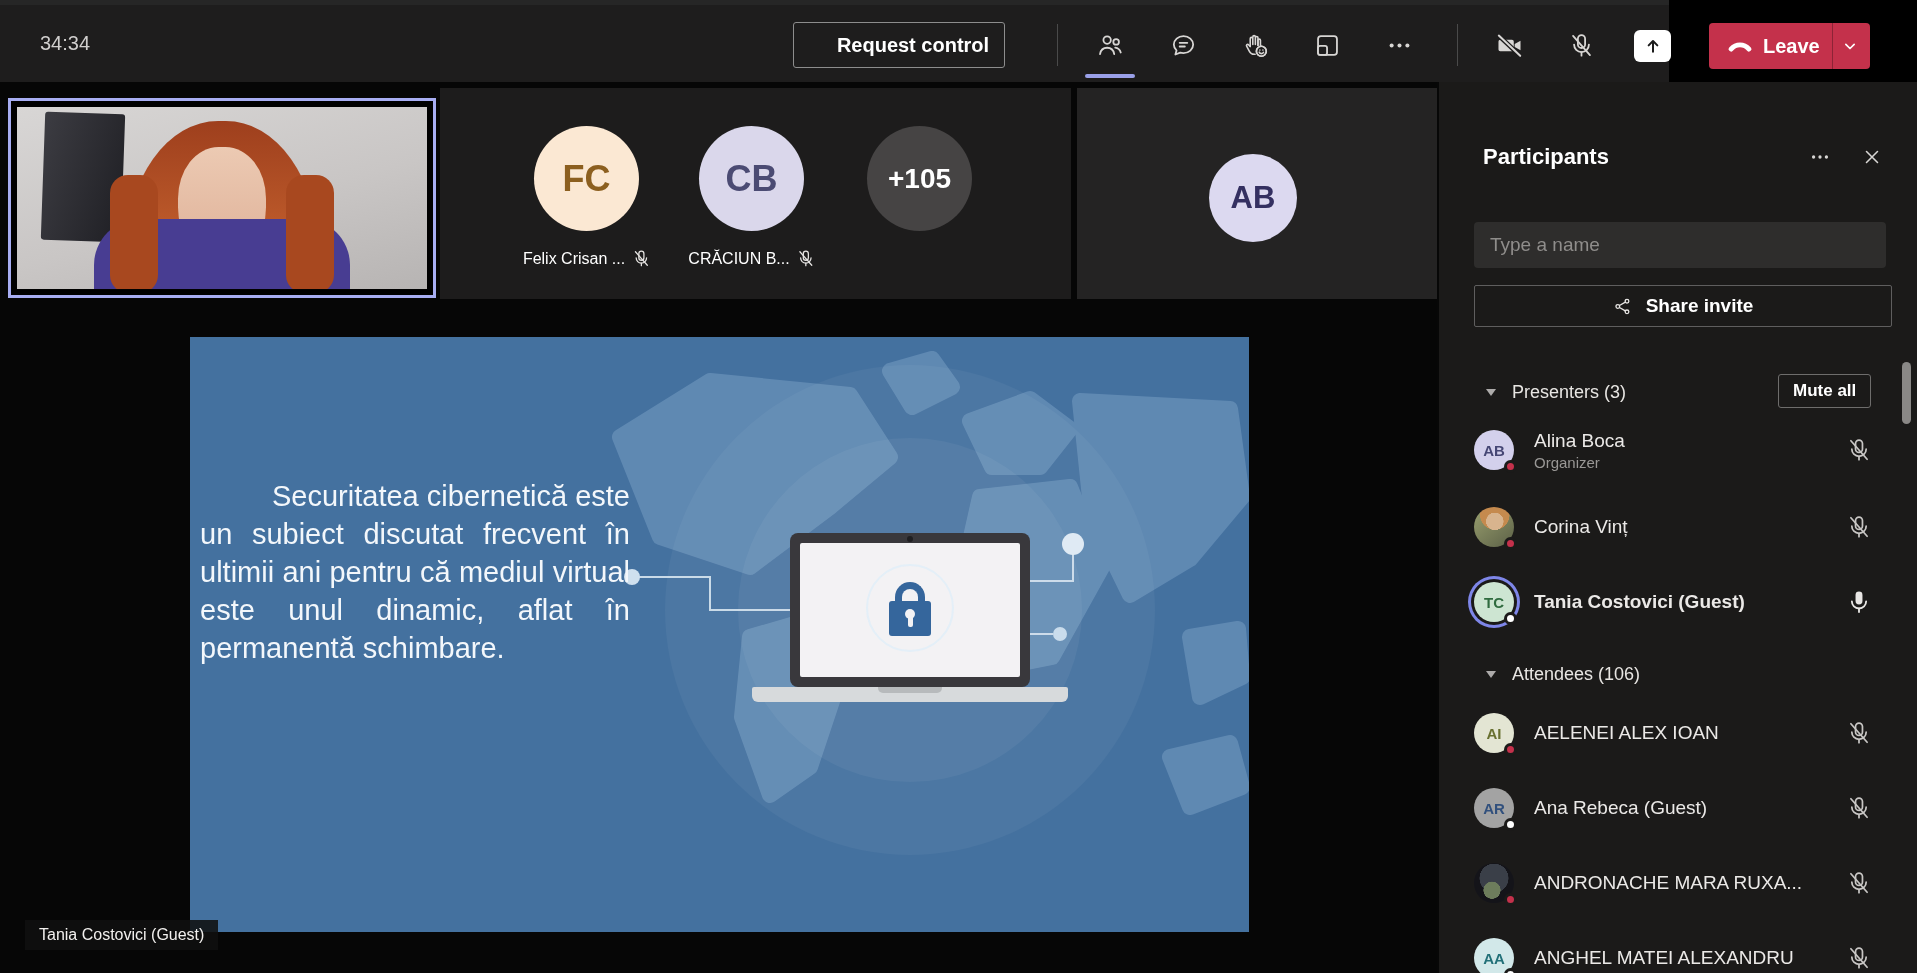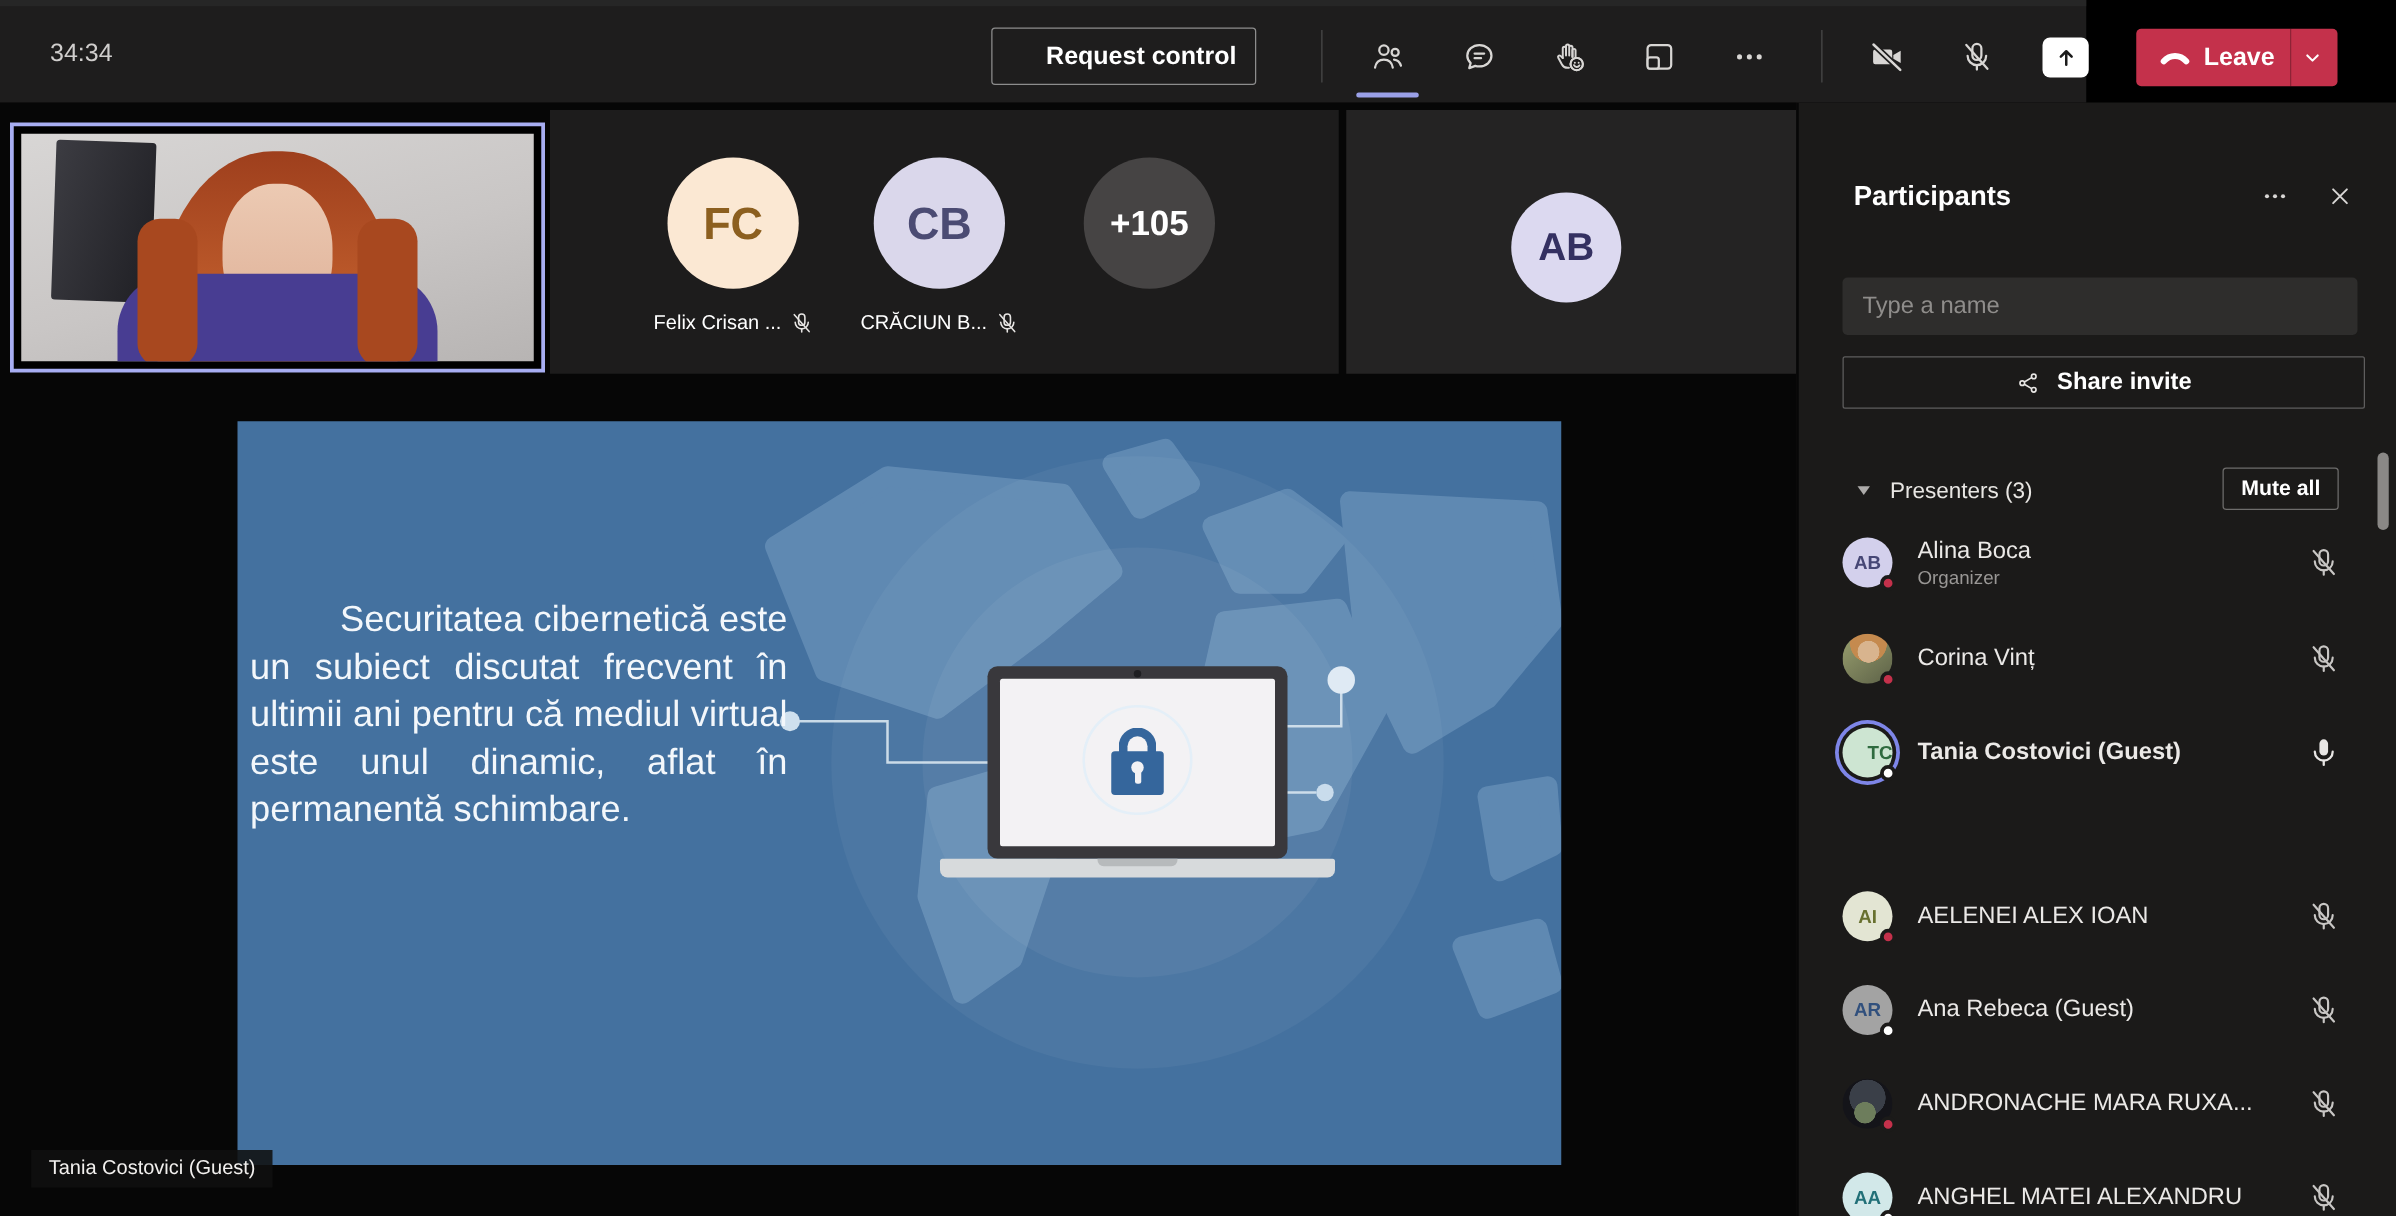--- a/index.html
+++ b/index.html
@@ -73,21 +73,21 @@
   .sb-invite { position:absolute; left:35px; top:203px; width:418px; height:42px; background:transparent; border:1px solid #5f5e5e; border-radius:2px; color:#fff; font-size:19px; font-weight:600; font-family:inherit; display:flex; align-items:center; justify-content:center; gap:12px; cursor:pointer; }
   .sb-invite svg { width:21px; height:21px; color:#e8e6e4; }
   .sec-head { position:absolute; left:0; width:460px; height:36px; display:flex; align-items:center; cursor:pointer;padding-left:28px; }
   .sec-chev { width:0; height:0; border-left:5px solid transparent; border-right:5px solid transparent; border-top:7px solid #adabaa; margin-left:19px; }
   .sec-label { margin-left:16px; font-size:18px; color:#e8e6e3; }
   .mute-all { position:absolute; left:339px; top:0px; height:34px; padding:0 14px; background:transparent; border:1px solid #6e6d6c; border-radius:3px; color:#fff; font-weight:700; font-size:17px; font-family:inherit; cursor:pointer; }
   .scroll-thumb { position:absolute; left:463px; top:280px; width:9px; height:62px; background:#8a8886; border-radius:5px; cursor:pointer; }
 
   .row { position:absolute; left:0; width:455px; height:72px; display:flex; align-items:center; cursor:pointer; }
   .pav { position:relative; width:40px; height:40px; margin-left:35px; border-radius:50%; flex:none; display:flex; align-items:center; justify-content:center; font-size:15px; font-weight:700; }
-  .pav.ring { box-shadow:0 0 0 3px #1b1a19, 0 0 0 6px #7e86e8;justify-content:flex-end; }
+  .pav.ring { box-shadow:0 0 0 3px #1b1a19, 0 0 0 6px #7e86e8; }
   .dot { position:absolute; right:-3px; bottom:-3px; width:13px; height:13px; border-radius:50%; border:3px solid #1b1a19; }
   .dot.busy { background:var(--status-red); }
   .dot.white { background:#fff; }
   .ptxt { margin-left:20px; flex:1; min-width:0; }
   .pname { font-size:19px; color:#ebe9e7; white-space:nowrap; overflow:hidden; }
   .pname.bold { font-weight:600; }
   .psub { font-size:15px; color:#999795; margin-top:2px; }
   .pmic { width:26px; height:26px; color:#c8c6c4; margin-right:22px; flex:none; cursor:pointer; }
   .ph-corina { background:radial-gradient(circle at 52% 36%, #d8b48e 0 26%, transparent 27%), radial-gradient(circle at 52% 20%, #c58a4e 0 38%, transparent 39%), linear-gradient(140deg,#9aa06f,#5c6147); }
   .ph-andr { background:radial-gradient(circle at 45% 68%, #6d7d5c 0 24%, transparent 25%), radial-gradient(circle at 50% 38%, #3a3f48 0 45%, transparent 46%), #141419; }
@@ -386,20 +386,24 @@
       <i class="dot white"></i>
     </div>
     <div class="ptxt">
       <div class="pname bold">Tania Costovici (Guest)</div>
     </div>
     <svg class="pmic" style="color:#e8e6e4">
         <use href="#i-mic-on"></use>
       </svg>
   </div>
 
+  <div class="sec-head" style="top:574px">
+    <span class="sec-chev"></span>
+    <span class="sec-label">Attendees (106)</span>
+  </div>
 
   <div class="row" style="top:615px">
     <div class="pav" style=";background:#e3e5d3;color:#68702f">
       <span>AI</span>
       <i class="dot busy"></i>
     </div>
     <div class="ptxt">
         <div class="pname">AELENEI ALEX IOAN</div>
       </div>
     <svg class="pmic">

